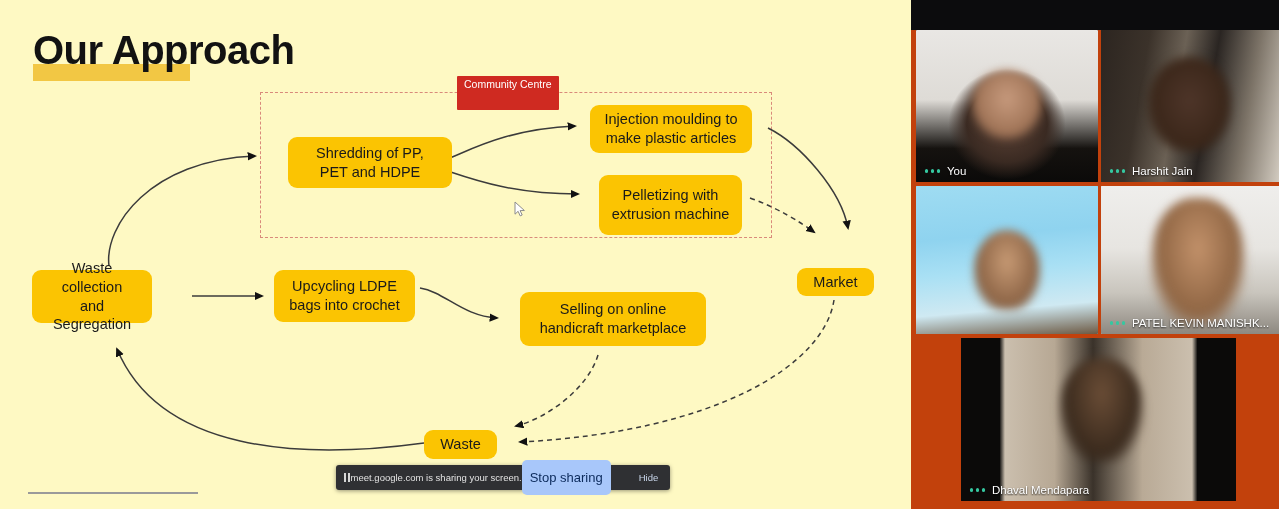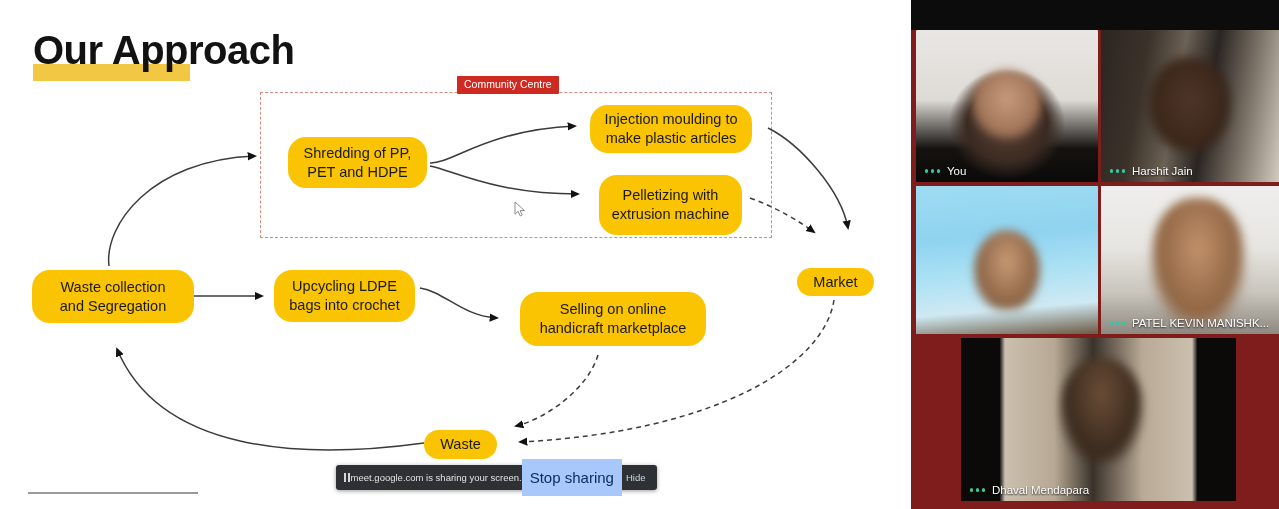--- a/index.html
+++ b/index.html
@@ -4,56 +4,56 @@
 <style>
   html,body{margin:0;padding:0;background:#111;}
   body{
     width:1279px;height:509px;overflow:hidden;position:relative;
     font-family:"Liberation Sans","DejaVu Sans",sans-serif;
   }
   #root{position:absolute;inset:0;display:flex;}
 
   
   #slide{
-    position:relative;width:911px;height:509px;background:#ffffff;flex:0 0 911px;
+    position:relative;width:911px;height:509px;background:#fef9c3;flex:0 0 911px;
     overflow:hidden;
   }
   #slide-title{
     position:absolute;left:33px;top:30px;
     font-size:40px;font-weight:700;letter-spacing:-0.5px;color:#121212;
     z-index:4;line-height:1;
   }
   #title-highlight{
     position:absolute;left:33px;top:64px;width:157px;height:17px;
     background:#f2c744;z-index:3;
   }
 
   
   #cc-box{
     position:absolute;left:260px;top:92px;width:512px;height:146px;
     border:1.4px dashed #d98a7b;box-sizing:border-box;z-index:2;
   }
   #cc-label{
     position:absolute;left:457px;top:76px;z-index:6;
     background:#cf2a21;color:#ffffff;font-size:10.5px;
-    padding:3px 7px 3px 7px;border-radius:1px;white-space:nowrap;
+    padding:3px 7px 19px 7px;border-radius:1px;white-space:nowrap;
     line-height:1.1;
   }
 
   
   .node{
-    position:absolute;z-index:5;background:#fbc402;border-radius:18px;
+    position:absolute;z-index:5;background:#fbc402;border-radius:9px;
     color:#1a1a1a;display:flex;align-items:center;justify-content:center;
     text-align:center;line-height:1.28;font-size:14.5px;box-sizing:border-box;
     padding:4px 8px;
   }
-  #n-shred{left:288px;top:137px;width:139px;height:51px;}
+  #n-shred{left:288px;top:137px;width:164px;height:51px;}
   #n-inject{left:590px;top:105px;width:162px;height:48px;}
   #n-pellet{left:599px;top:175px;width:143px;height:60px;}
-  #n-collect{left:32px;top:270px;width:162px;height:53px;}
+  #n-collect{left:32px;top:270px;width:120px;height:53px;}
   #n-upcycle{left:274px;top:270px;width:141px;height:52px;}
   #n-selling{left:520px;top:292px;width:186px;height:54px;}
   #n-market{left:797px;top:268px;width:77px;height:28px;font-size:14.5px;}
   #n-waste{left:424px;top:430px;width:73px;height:29px;font-size:14.5px;}
 
   
   #page-rule{
     position:absolute;left:28px;top:492px;width:170px;height:1.5px;
     background:#9a9a9a;z-index:3;
   }
@@ -72,28 +72,28 @@
   #share-bar{
     position:absolute;left:336px;top:465px;z-index:10;
     height:25px;background:#2f3033;border-radius:3px;
     display:flex;align-items:center;padding:0 8px;gap:0;
     box-shadow:0 1px 4px rgba(0,0,0,.4);
   }
   #share-pause{display:flex;gap:1.6px;align-items:center;margin-right:1px;}
   #share-pause i{display:block;width:2px;height:9px;background:#d6d6d6;}
   #share-text{color:#e3e3e3;font-size:9.5px;white-space:nowrap;}
   #share-stop{
-    background:#a8c7fa;color:#0b2a5b;font-size:15px;
-    padding:10px 8px;border-radius:0;white-space:nowrap;
-  }
-  #share-hide{color:#c9d6ea;font-size:9.5px;padding:3px 4px;white-space:nowrap;}
+    background:#a8c7fa;color:#0b2a5b;font-size:13px;
+    padding:10px 8px;border-radius:5px;white-space:nowrap;
+  }
+  #share-hide{color:#c9d6ea;font-size:9.5px;padding:3px 4px;white-space:nowrap;margin-left:24px;}
 
   
   #meet{
-    position:relative;flex:1 1 auto;height:509px;background:#7f1d1d;
+    position:relative;flex:1 1 auto;height:509px;background:#c2410c;
     overflow:hidden;
   }
   #meet-topbar{position:absolute;left:0;top:0;right:0;height:30px;background:#0c0c0d;}
   .tile{position:absolute;overflow:hidden;background:#1d1d1f;border-radius:1px;}
   .tile .video{position:absolute;inset:0;}
   .tile .namebar{
     position:absolute;left:0;bottom:0;right:0;height:22px;
     display:flex;align-items:center;gap:7px;padding-left:9px;
     box-sizing:border-box;
   }

